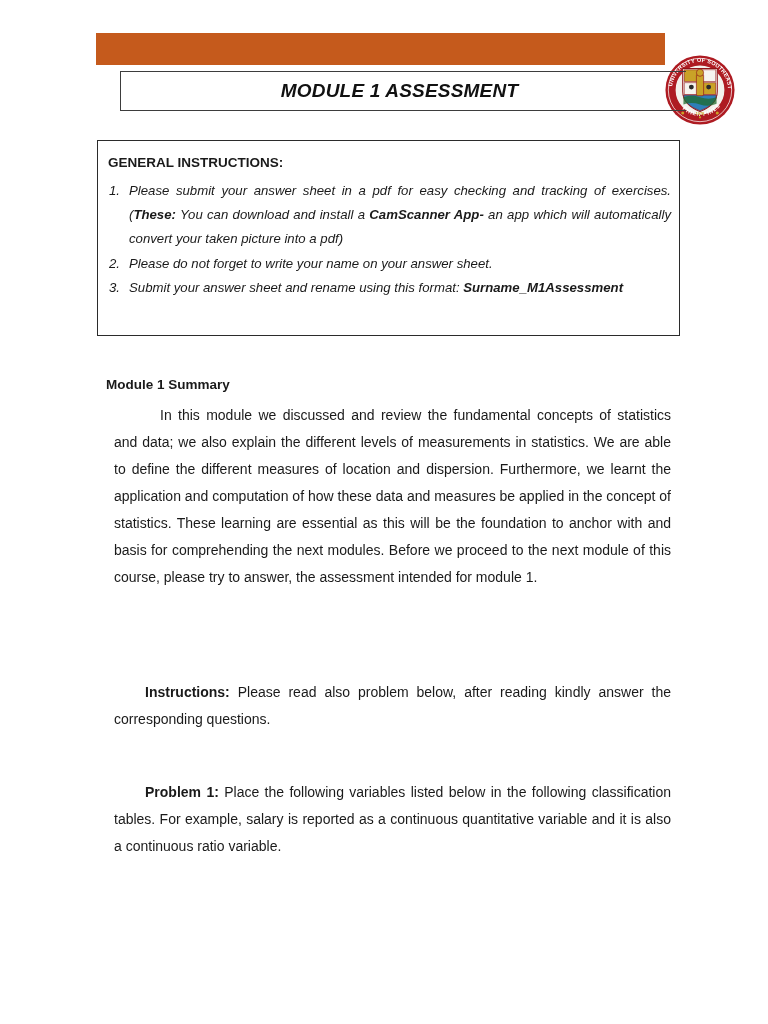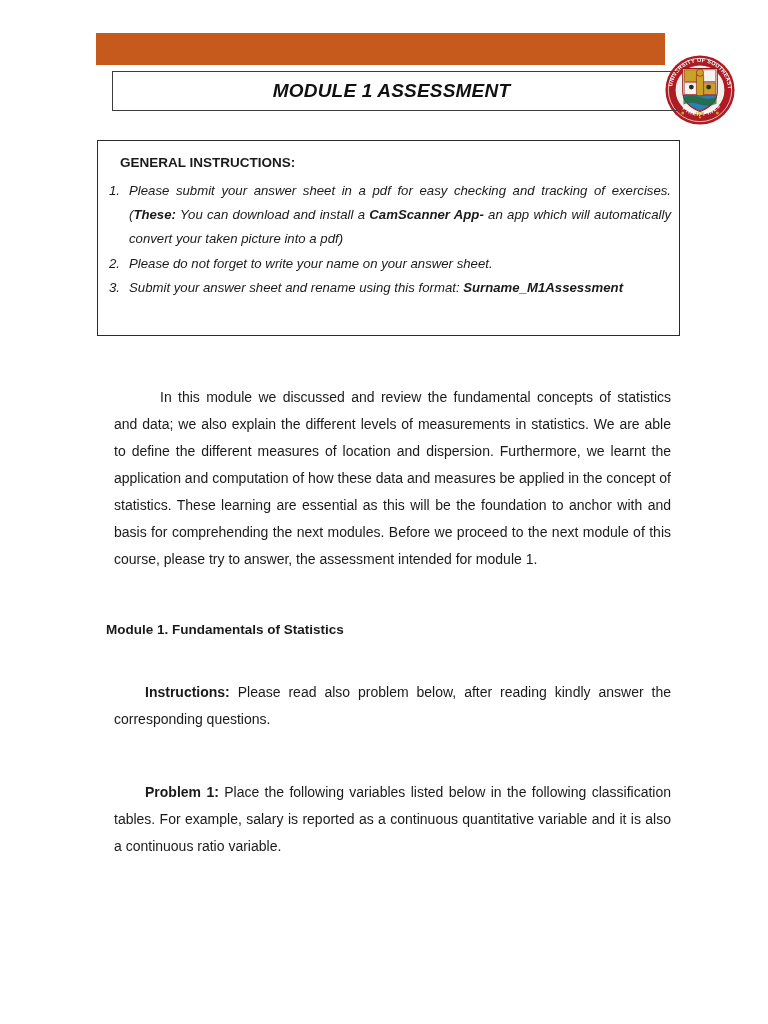--- a/index.html
+++ b/index.html
@@ -34,21 +34,21 @@
   #seal {
     position: absolute;
     left: 664px;
     top: 54px;
     width: 72px;
     height: 72px;
   }
 
   #title-box {
     position: absolute;
-    left: 112px;
+    left: 120px;
     top: 71px;
     width: 566px;
     height: 40px;
     border-top: 1.6px solid #3d3d3d;
     border-bottom: 1.6px solid #3d3d3d;
     border-left: 1.6px solid #3d3d3d;
     border-right: none;
     display: flex;
     align-items: center;
     justify-content: center;
@@ -70,21 +70,21 @@
     top: 140px;
     width: 583px;
     height: 196px;
     border: 1.3px solid #2b2b2b;
     padding: 14px 8px 6px 10px;
     background: #ffffff;
   }
   #instructions-heading {
     font-size: 13.5px;
     font-weight: bold;
-    margin: 0 0 8px 12px;
+    margin: 0 0 8px 0;
     line-height: 1.15;
   }
   ol.inst-list {
     margin: 0;
     padding: 0;
     list-style: none;
   }
   ol.inst-list li {
     position: relative;
     padding-left: 21px;
@@ -193,26 +193,26 @@
     </li>
     <li style="text-align-last: left;">
       <span class="num">3.</span>
       <span class="txt"><span>Submit your answer sheet and rename using this format: </span><span style="font-weight: bold;">Surname_M1Assessment</span></span>
     </li>
   </ol>
 </div>
 
 <div id="content">
 
+  <div class="sec-head">Module 1 Summary</div>
   <p class="body-par"><span class="indent"></span><span>In this module we discussed and review the fundamental concepts of statistics and data; we also explain the different levels of measurements in statistics. We are able to define the different measures of location and dispersion. Furthermore, we learnt the application and computation of how these data and measures be applied in the concept of statistics. These learning are essential as this will be the foundation to anchor with and basis for comprehending the next modules. Before we proceed to the next module of this course, please try to answer, the assessment intended for module 1.</span></p>
 
   <div class="gap-md"></div>
 
   <div class="gap-sm"></div>
-  <div class="sec-head">Module 1. Fundamentals of Statistics</div>
 
   <div class="gap-lg"></div>
   <p class="body-par"><b>Instructions:</b><span> Please read also problem below, after reading kindly answer the corresponding questions.</span></p>
 
   <div class="gap-xl"></div>
   <p class="body-par"><b>Problem 1:</b><span> Place the following variables listed below in the following classification tables. For example, salary is reported as a continuous quantitative variable and it is also a continuous ratio variable.</span></p>
 
 </div>
 
 </body></html>

